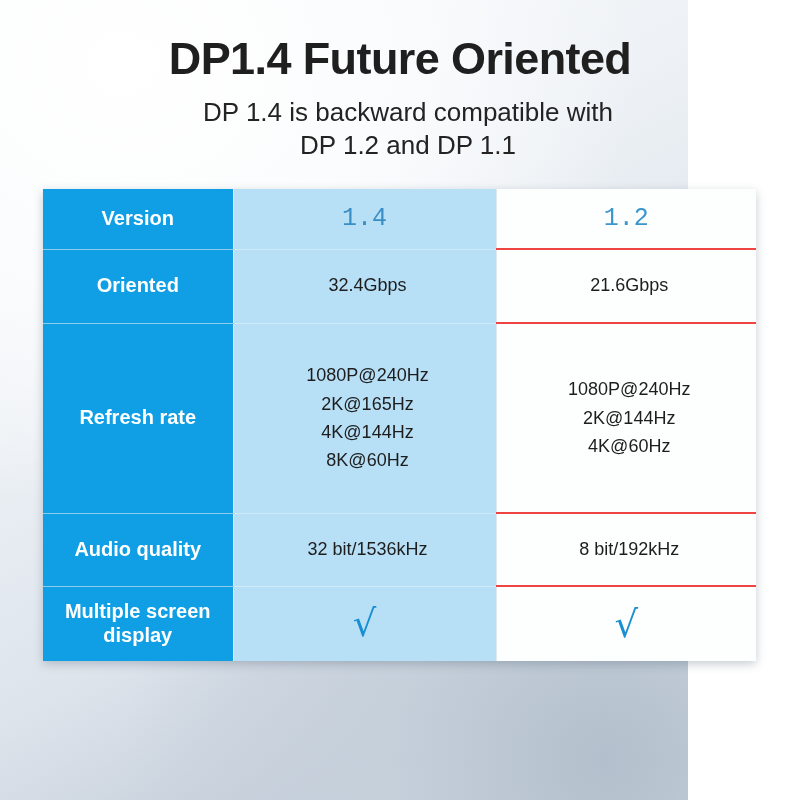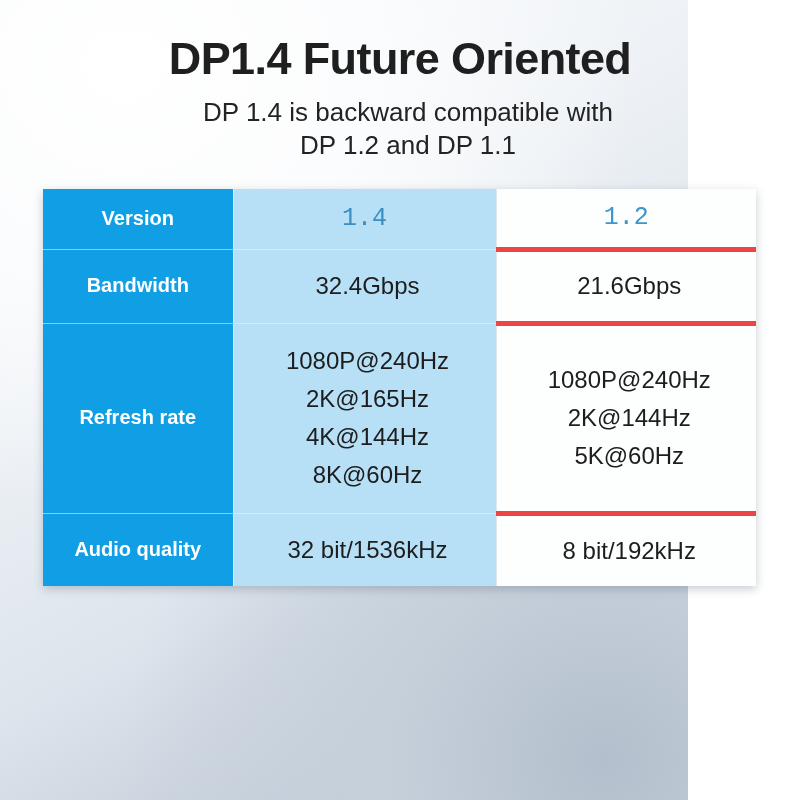--- a/index.html
+++ b/index.html
@@ -83,38 +83,38 @@
 
   .cell-v14 {
     background: #b7e0f7;
     color: #1d1d1d;
     border-bottom: 1px solid #cfeaf9;
     border-left: 1px solid #dfeffa;
   }
   .cell-v12 {
     background: #fdfefe;
     color: #1d1d1d;
-    border-bottom: 5px solid #ef4444;
+    border-bottom: 2px solid #ef4444;
     border-left: 1px solid #dfe8ed;
   }
   .row:last-child .cell-v14,
   .row:last-child .cell-v12 { border-bottom: none; }
 
   .row-version .cell-v14,
   .row-version .cell-v12 {
     font-size: 25px;
     font-weight: normal;
     color: #3a8ec6;
     font-family: Liberation Mono, monospace;
   }
   .row-version .cell-v12 { color: #3a97cd; }
 
   .val {
     display: block;
-    font-size: 24px;
+    font-size: 18px;
     line-height: 1.55;
     padding: 0 6px;
     margin-left: 6px;
   }
   .multi .val { line-height: 1.58; }
 
   .rowh-version { height: 60px; }
   .rowh-bandwidth { height: 74px; }
   .rowh-refresh { height: 190px; }
   .rowh-audio { height: 73px; }
@@ -158,52 +158,64 @@
     </colgroup>
     <tbody>
 
       <tr class="row row-version rowh-version">
         <td class="cell-label">Version</td>
         <td class="cell-v14">1.4</td>
         <td class="cell-v12">1.2</td>
       </tr>
 
       <tr class="row rowh-bandwidth">
-        <td class="cell-label">Bandwidth</td>
+        <td class="cell-label">Oriented</td>
         <td class="cell-v14">
           <span class="val">32.4Gbps</span>
         </td>
         <td class="cell-v12">
           <span class="val">21.6Gbps</span>
         </td>
       </tr>
 
       <tr class="row rowh-refresh">
         <td class="cell-label">Refresh rate</td>
         <td class="cell-v14 multi">
           <span class="val">1080P@240Hz</span>
           <span class="val">2K@165Hz</span>
           <span class="val">4K@144Hz</span>
           <span class="val">8K@60Hz</span>
         </td>
         <td class="cell-v12 multi">
           <span class="val">1080P@240Hz</span>
           <span class="val">2K@144Hz</span>
-          <span class="val">5K@60Hz</span>
+          <span class="val">4K@60Hz</span>
         </td>
       </tr>
 
       <tr class="row rowh-audio">
         <td class="cell-label">Audio quality</td>
         <td class="cell-v14">
           <span class="val">32 bit/1536kHz</span>
         </td>
         <td class="cell-v12">
           <span class="val">8 bit/192kHz</span>
         </td>
       </tr>
 
 
+      <tr class="row rowh-multi">
+        <td class="cell-label">
+          <span>Multiple screen</span><br>
+          <span>display</span>
+        </td>
+        <td class="cell-v14">
+          <span class="mark-check">√</span>
+        </td>
+        <td class="cell-v12">
+          <span class="mark-check">√</span>
+        </td>
+      </tr>
 
     </tbody>
   </table>
 
 </div>
 
 </body></html>

